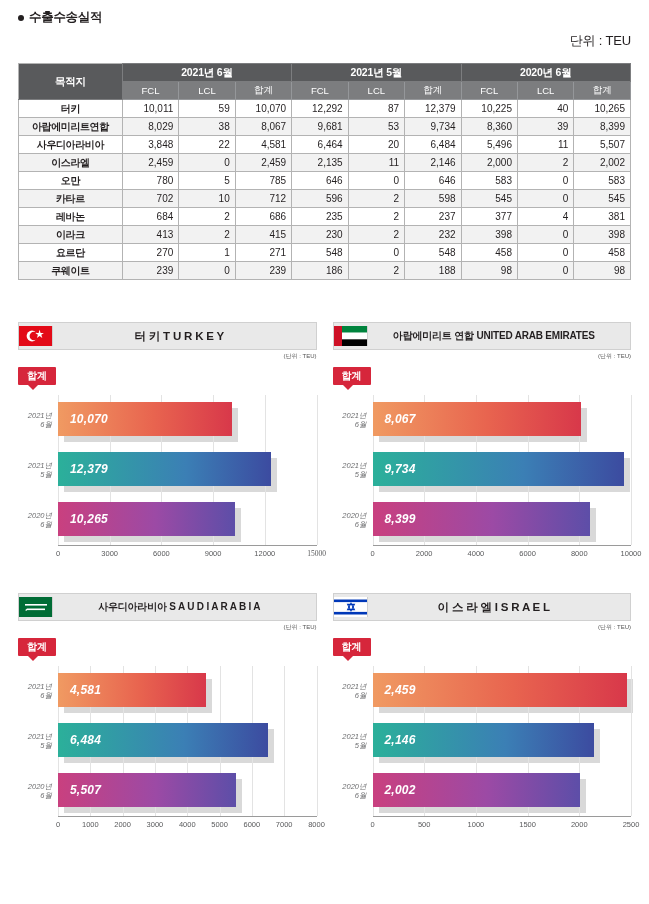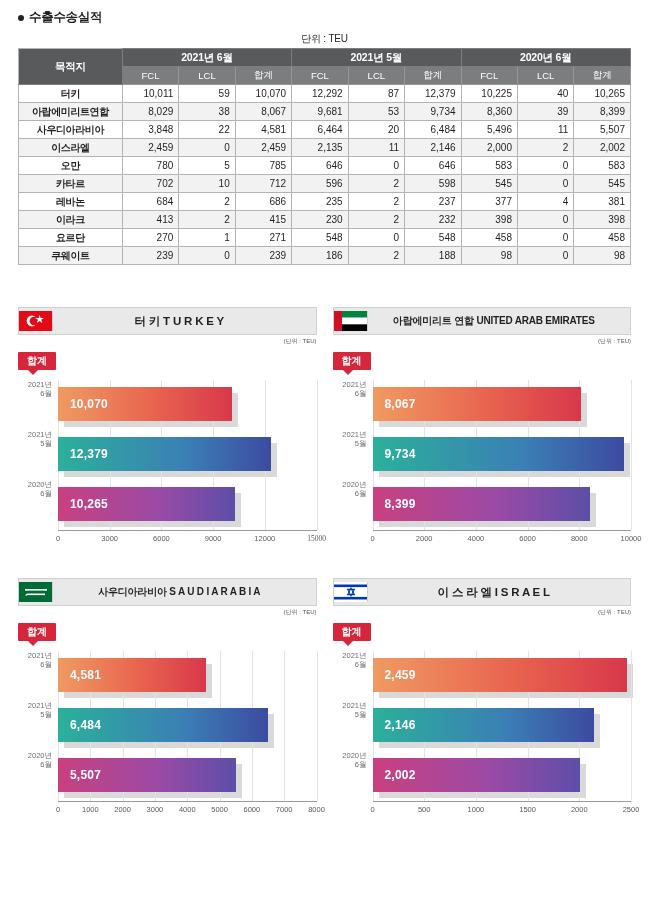--- a/index.html
+++ b/index.html
@@ -23,24 +23,24 @@
     padding-top: 9px;
     font-size: 12.5px;
     font-weight: bold;
     letter-spacing: -0.3px;
   }
   .bullet {
     width: 6px; height: 6px; border-radius: 50%;
     background: #231f20; display: inline-block;
   }
   .unit-note {
-    text-align: center;
-    font-size: 10px;
+    text-align: right;
+    font-size: 13px;
     margin-top: 6px;
-    margin-bottom: 2px;
+    margin-bottom: 13px;
     letter-spacing: -0.2px;
   }
 
   
   table.data {
     width: 100%;
     border-collapse: collapse;
     font-size: 10px;
     table-layout: fixed;
   }
@@ -143,20 +143,22 @@
     border-right: 5px solid transparent;
     border-top: 5px solid #d6263b;
   }
 
   .plot { position: relative; margin-top: 10px; height: 180px; }
   .plot .rows { position: relative; height: 150px; }
   .bar-row {
     position: relative;
     height: 50px;
     display: flex;
+    align-items: center;
+    font-style: italic;
   }
   .ylab {
     width: 40px;
     flex: 0 0 40px;
     text-align: right;
     padding-right: 6px;
     font-size: 7.5px;
     color: #6d6e70;
     line-height: 1.25;
   }

